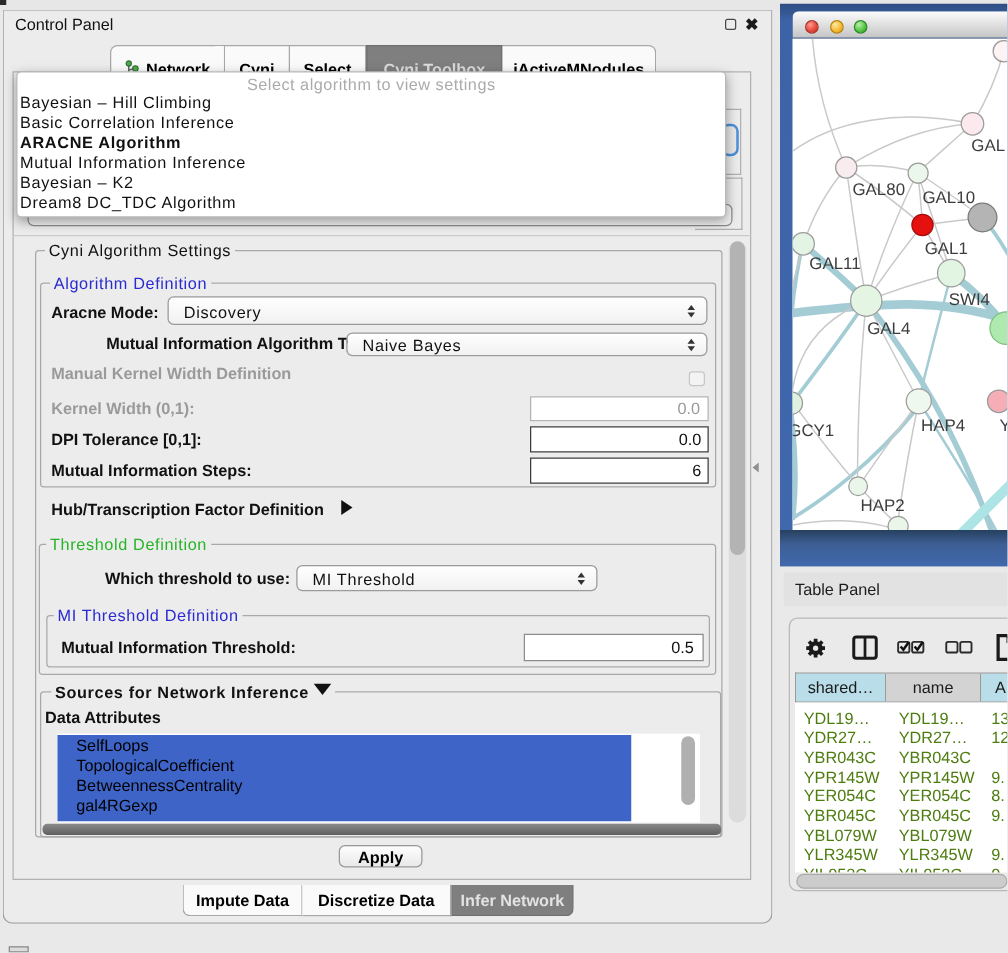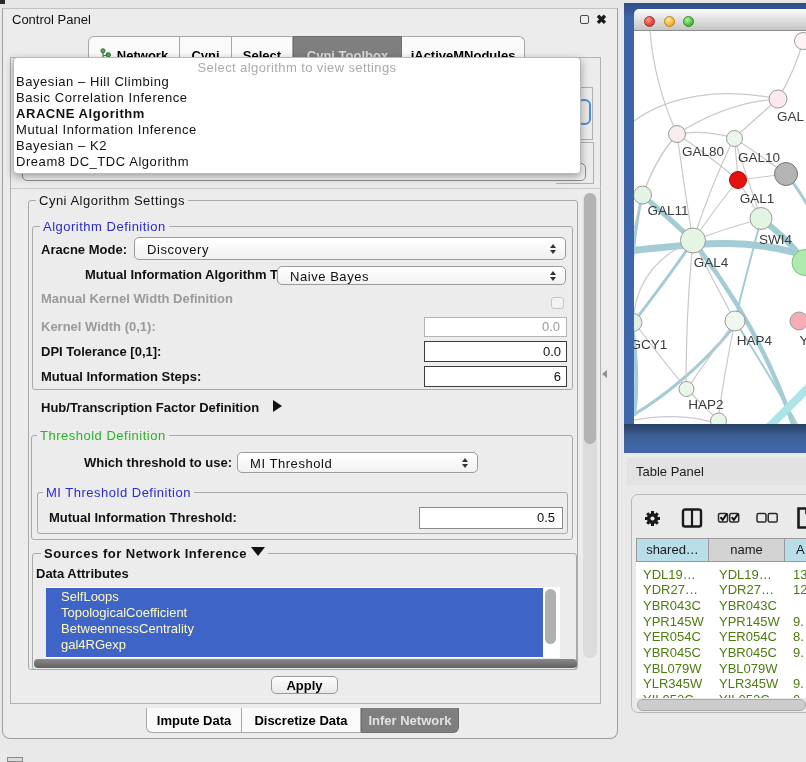--- a/index.html
+++ b/index.html
@@ -88,21 +88,21 @@
   <span class="leg" style="left:5px;color:#2a2ad0;text-align:center;">MI Threshold Definition</span>
 </div>
 <div class="abs lbl" style="left:49px;top:510px;">Mutual Information Threshold:</div>
 <div class="abs field" style="left:419px;top:507px;width:144px;height:22px;line-height:20px;border-color:#8a8a8a;padding-right:7px;">0.5</div>
 
 <div class="abs fs" style="left:32px;top:553px;width:545px;height:117px;">
   <span class="leg" style="left:8px;color:#111;font-weight:bold;">Sources for Network Inference <span style="display:inline-block;vertical-align:2px;width:0;height:0;border-left:7px solid transparent;border-right:7px solid transparent;border-top:9px solid #111;"></span></span>
 </div>
 <div class="abs lbl" style="left:36px;top:566px;">Data Attributes</div>
 <div class="abs" style="left:46px;top:587px;width:514px;height:71px;background:#fff;"></div>
-<div class="abs" style="left:46px;top:588px;width:497px;height:69px;background:#3e64c8;color:#fef9c3;font-size:13px;line-height:16px;padding:1px 0 0 15px;">SelfLoops<br>TopologicalCoefficient<br>BetweennessCentrality<br>gal4RGexp</div>
+<div class="abs" style="left:46px;top:588px;width:459px;height:69px;background:#3e64c8;color:#000000;font-size:13px;line-height:16px;padding:1px 0 0 15px;">SelfLoops<br>TopologicalCoefficient<br>BetweennessCentrality<br>gal4RGexp</div>
 <div class="abs" style="left:545px;top:589px;width:11px;height:55px;background:#b0b0b0;border-radius:6px;"></div>
 <div class="abs" style="left:34px;top:659px;width:543px;height:9px;background:linear-gradient(#8a8a8a,#5f5f5f);border-radius:4px;"></div>
 
 <div class="abs" style="left:271px;top:675.5px;width:67px;height:18.5px;background:linear-gradient(#fdfdfd,#e9e9e9);border:1px solid #999;border-radius:5px;font-size:13px;font-weight:bold;text-align:center;line-height:17px;">Apply</div>
 
 <div class="abs" style="left:146px;top:708px;height:25px;display:flex;font-size:13px;font-weight:bold;">
   <div style="background:#fafafa;border:1px solid #a8a8a8;border-top:none;border-radius:0 0 0 6px;width:96px;display:flex;align-items:center;justify-content:center;">Impute Data</div>
   <div style="background:#fafafa;border:1px solid #a8a8a8;border-top:none;border-left:none;width:119px;display:flex;align-items:center;justify-content:center;">Discretize Data</div>
   <div style="background:#7f7f7f;border:1px solid #6e6e6e;border-top:none;border-radius:0 0 6px 0;width:98px;display:flex;align-items:center;justify-content:center;color:#e3e3e3;">Infer Network</div>
 </div>

